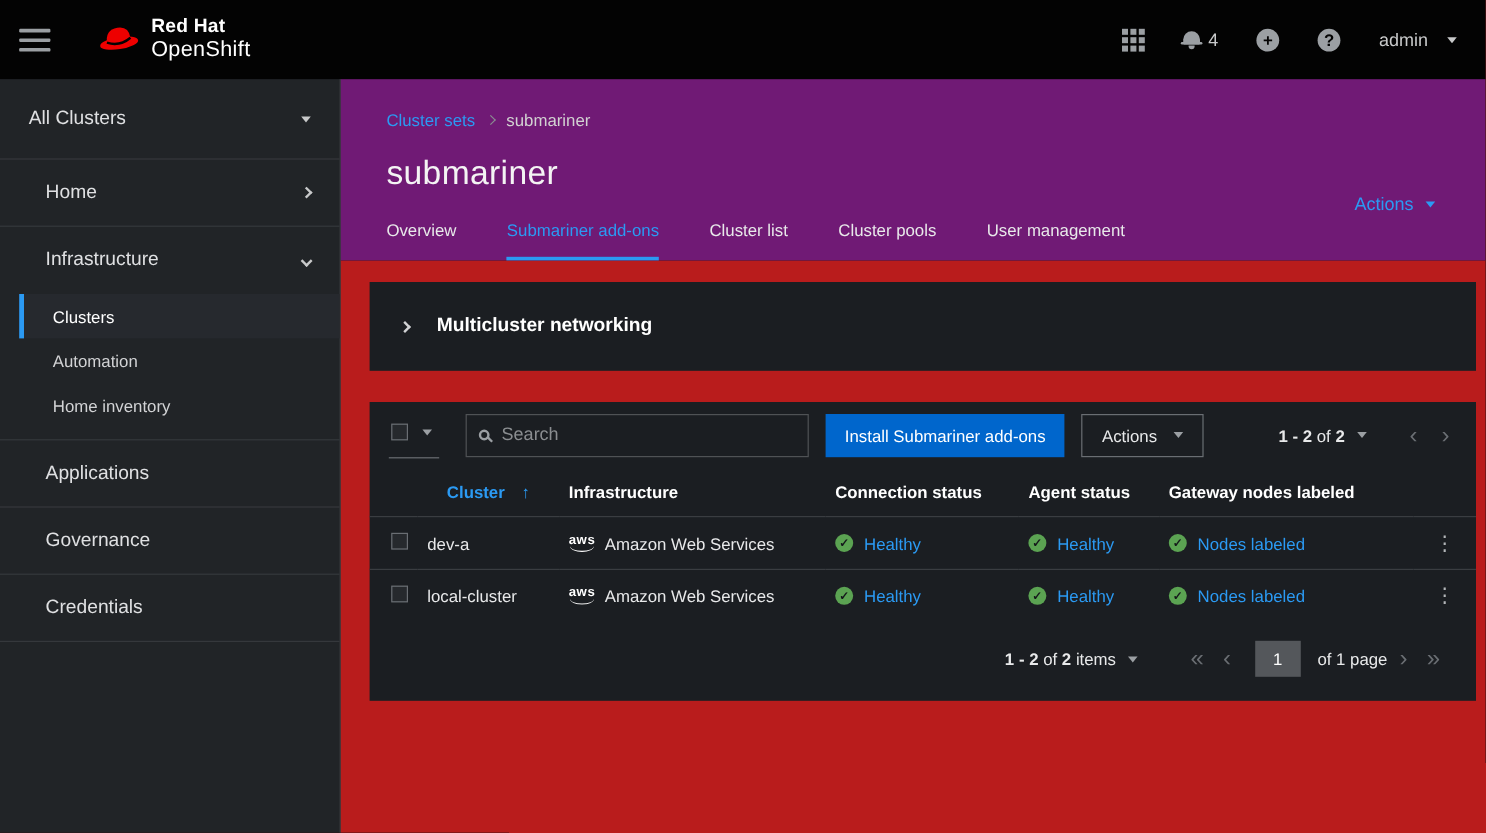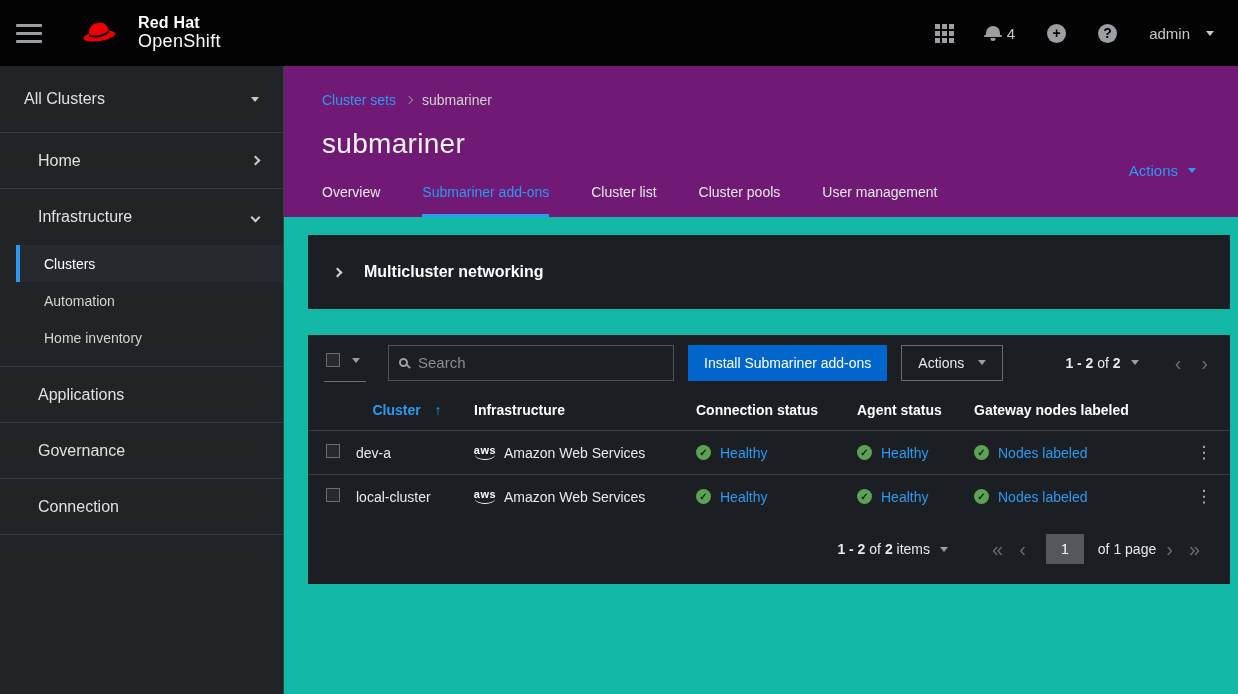--- a/index.html
+++ b/index.html
@@ -12,21 +12,21 @@
   }
 
   
   .masthead {
     height:66px; background:#030303;
     display:flex; align-items:center;
     padding:0 24px 0 16px;
   }
   .burger { width:26px; cursor:pointer; margin-right:38px; }
   .burger i { display:block; height:3px; background:#9b9fa3; border-radius:1px; margin:5px 0; }
-  .brand { display:flex; align-items:center; gap:20px; cursor:pointer; }
+  .brand { display:flex; align-items:center; gap:8px; cursor:pointer; }
   .brand-text { line-height:1.1; }
   .brand-line1 { font-weight:700; font-size:16px; color:#fff; letter-spacing:.2px; }
   .brand-line2 { font-weight:400; font-size:18px; color:#fff; letter-spacing:.3px; }
   .mast-right { margin-left:auto; display:flex; align-items:center; gap:32px; }
   .grid-icon { display:grid; grid-template-columns:repeat(3,5px); gap:2px; cursor:pointer; }
   .grid-icon i { width:5px; height:5px; background:#9b9fa3; }
   .bell-wrap { display:flex; align-items:center; gap:7px; cursor:pointer; color:#c8c9ca; font-size:15px; }
   .bell { width:14px; height:11px; background:#9b9fa3; border-radius:7px 7px 1px 1px; position:relative; margin-top:-3px; }
   .bell::before { content:""; position:absolute; left:-2px; right:-2px; bottom:0; height:2px; background:#9b9fa3; border-radius:1px; }
   .bell::after { content:""; position:absolute; left:50%; transform:translateX(-50%); bottom:-4px; width:5px; height:3px; border-radius:0 0 3px 3px; background:#9b9fa3; }
@@ -56,21 +56,21 @@
   .breadcrumb { display:flex; align-items:center; gap:10px; font-size:14px; }
   .breadcrumb a { color:#2b9af3; text-decoration:none; cursor:pointer; }
   .crumb-sep { width:6px; height:6px; border-right:1.5px solid #8a8d90; border-bottom:1.5px solid #8a8d90; transform:rotate(-45deg); }
   .crumb-current { color:#d2d2d2; }
   .page-title { font-size:28px; font-weight:300; color:#f4f4f4; margin:20px 0 0; letter-spacing:.3px; }
   .tabs { display:flex; margin-top:24px; }
   .tab { margin-right:42px; padding-bottom:14px; color:#e8e9ea; cursor:pointer; border-bottom:3px solid transparent; }
   .tab.active { color:#2b9af3; border-bottom-color:#2b9af3; }
   .page-actions { position:absolute; right:42px; top:96px; display:flex; align-items:center; gap:10px; color:#2b9af3; cursor:pointer; font-size:15px; }
 
-  .content { flex:1; padding:18px 8px 0 24px; background:#14b8a6; }
+  .content { flex:1; padding:18px 8px 0 24px; background:#b91c1c; }
   .card { background:#1b1e22; }
 
   
   .net-card { height:74px; display:flex; align-items:center; padding-left:16px; margin-bottom:26px; }
   .expand-btn { width:26px; height:26px; display:flex; align-items:center; justify-content:center; cursor:pointer; }
   .expand-btn .chev { border-color:#d2d3d5; }
   .net-title { font-size:16px; font-weight:700; color:#fff; margin-left:14px; }
 
   
   .toolbar { display:flex; align-items:center; padding:8px 16px 10px; }
@@ -189,21 +189,21 @@
         <span>Home inventory</span>
       </div>
     </div>
     <div class="side-row nav-item divider">
       <span>Applications</span>
     </div>
     <div class="side-row nav-item divider">
       <span>Governance</span>
     </div>
     <div class="side-row nav-item divider">
-      <span>Connection</span>
+      <span>Credentials</span>
     </div>
   </nav>
 
   <main class="main">
     <div class="page-header">
       <div class="breadcrumb">
         <a>Cluster sets</a>
         <span class="crumb-sep"></span>
         <span class="crumb-current">submariner</span>
       </div>

